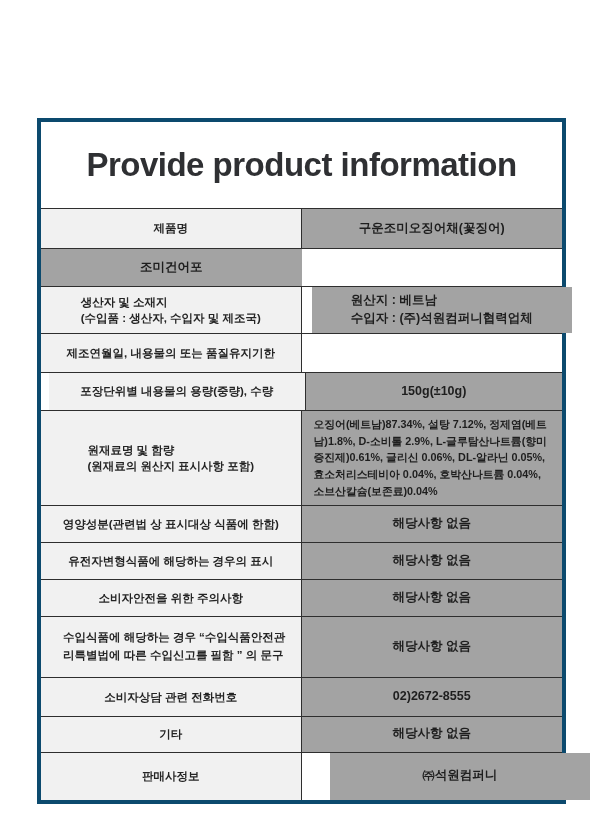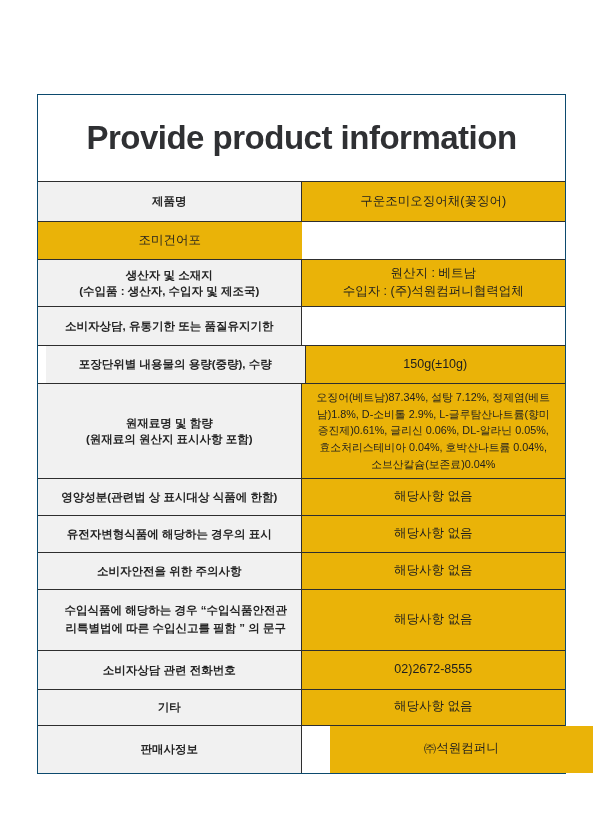--- a/index.html
+++ b/index.html
@@ -5,23 +5,23 @@
   * { margin: 0; padding: 0; box-sizing: border-box; }
   html, body {
     width: 610px; height: 837px;
     background: #ffffff;
     font-family: "Liberation Sans", "DejaVu Sans", sans-serif;
   }
   .sheet { position: relative; width: 610px; height: 837px; background: #fff; overflow: hidden; }
 
   .info-table {
     position: absolute;
-    left: 37px; top: 94px;
+    left: 37px; top: 118px;
     width: 529px;
-    border: 1px solid #0c4a6e;
+    border: 4px solid #0c4a6e;
     background: #fff;
   }
 
   .title-row {
     height: 86px;
     display: flex; align-items: center; justify-content: center;
     background: #ffffff;
   }
   .title-row .title {
     font-size: 33px;
@@ -31,42 +31,42 @@
     white-space: nowrap;
   }
 
   .row {
     display: grid;
     grid-template-columns: 50% 50%;
     border-top: 1px solid #2e2e2e;
   }
   .cell {
     display: flex; align-items: center; justify-content: center;
-    text-align: center;
+    text-align: left;
     padding: 4px 9px;
     white-space: pre-line;
     line-height: 1.42;
   }
   .cell.label {
     background: #f1f1f1;
     border-right: 1px solid #2e2e2e;
     font-size: 11.5px;
     font-weight: 700;
     color: #242424;
   }
   .cell.value {
-    background: #eab308;
+    background: #a3a3a3;
     font-size: 12.5px;
-    font-weight: 400;
+    font-weight: 700;
     color: #1e1e1e;
   }
 
   #rows .row:nth-child(1)  { min-height: 40px; }
   #rows .row:nth-child(2)  { min-height: 38px; }
-  #rows .row:nth-child(3)  { min-height: 47px; }
+  #rows .row:nth-child(3)  { min-height: 47px; gap: 10px; }
   #rows .row:nth-child(4)  { min-height: 39px; }
   #rows .row:nth-child(5)  { min-height: 38px; padding-left: 8px; }
   #rows .row:nth-child(6)  { min-height: 71px; }
   #rows .row:nth-child(7)  { min-height: 37px; }
   #rows .row:nth-child(8)  { min-height: 37px; }
   #rows .row:nth-child(9)  { min-height: 37px; }
   #rows .row:nth-child(10) { min-height: 61px; }
   #rows .row:nth-child(11) { min-height: 39px; }
   #rows .row:nth-child(12) { min-height: 36px; }
   #rows .row:nth-child(13) { min-height: 48px; gap: 28px; }
@@ -98,21 +98,21 @@
   </div>
 
   <div class="row">
     <div class="cell label">생산자 및 소재지
 (수입품 : 생산자, 수입자 및 제조국)</div>
     <div class="cell value">원산지 : 베트남
 수입자 : (주)석원컴퍼니협력업체</div>
   </div>
 
   <div class="row">
-    <div class="cell label">소비자상담, 유통기한 또는 품질유지기한</div>
+    <div class="cell label">제조연월일, 내용물의 또는 품질유지기한</div>
   </div>
 
   <div class="row">
     <div class="cell label">포장단위별 내용물의 용량(중량), 수량</div>
     <div class="cell value">150g(±10g)</div>
   </div>
 
   <div class="row">
     <div class="cell label">원재료명 및 함량
 (원재료의 원산지 표시사항 포함)</div>

